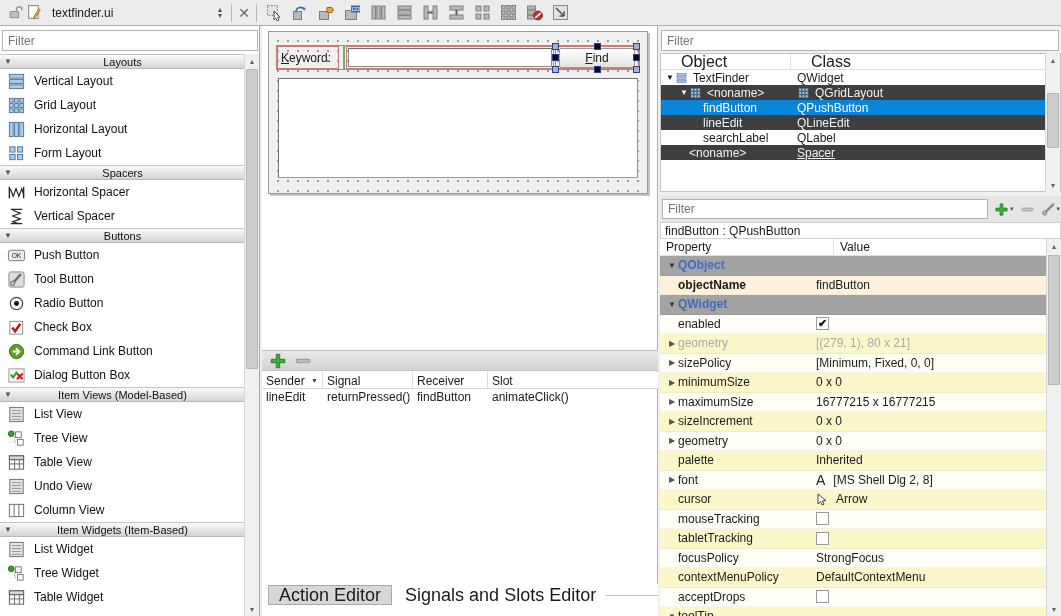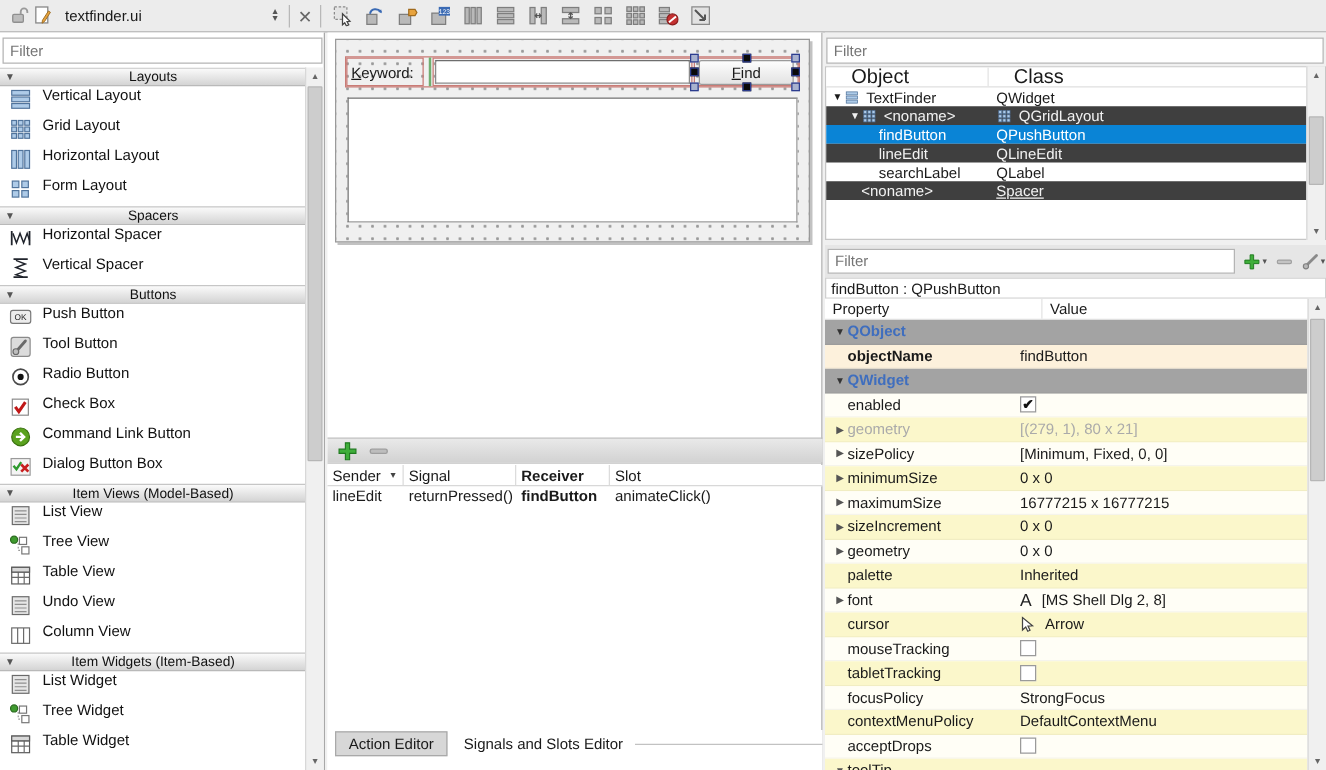--- a/index.html
+++ b/index.html
@@ -20,21 +20,21 @@
   .tool-ic svg { width:17px; height:17px; }
 
   
   #widget-box { position:absolute; left:0; top:26px; width:260px; height:590px; background:#ffffff; border-right:1px solid #a8a8a8; }
   .filter-input { display:block; border:1px solid #b4b4b4; background:#fff; font-family:"Liberation Sans",sans-serif; font-size:12px; color:#333; padding:2px 5px; outline:none; }
   #wb-filter { position:absolute; left:2px; top:4px; width:256px; height:21px; }
   #wb-list { position:absolute; left:0; top:28px; width:245px; bottom:0; overflow:hidden; background:#fff; }
   .wb-cat { height:15px; background:linear-gradient(#fafafa,#d4d4d4); border-top:1px solid #c6c6c6; border-bottom:1px solid #b9b9b9; display:flex; align-items:center; font-size:11px; }
   .wb-cat .exp { width:16px; text-align:center; color:#555; font-size:8px; }
   .wb-cat .cat-label { flex:1; text-align:center; padding-right:16px; color:#111; }
-  .wb-item { height:24px; display:flex; align-items:flex-start; }
+  .wb-item { height:24px; display:flex; align-items:center; }
   .wb-item .wic { width:22px; height:20px; margin-left:5px; margin-right:7px; display:flex; align-items:center; justify-content:center; }
   .wb-item .wic svg { width:19px; height:19px; }
   .wb-item .wlabel { font-size:12px; color:#111; }
   
   .vscroll { position:absolute; top:0; right:0; width:15px; background:#f0f0f0; border-left:1px solid #d8d8d8; }
   .vscroll .arr { position:absolute; left:0; width:14px; height:14px; display:flex; align-items:center; justify-content:center; font-size:7px; color:#666; }
   .vscroll .thumb { position:absolute; left:1px; width:12px; background:#cdcdcd; border:1px solid #b6b6b6; border-radius:1px; }
   #wb-scroll { top:28px; bottom:0; }
 
   
@@ -54,26 +54,26 @@
   .u1 { text-decoration:underline; }
 
   
   #sig-toolbar { position:absolute; left:0; top:324px; width:396px; height:21px; background:linear-gradient(#e9e9e9,#d2d2d2); border-top:1px solid #bdbdbd; border-bottom:1px solid #c4c4c4; display:flex; align-items:center; }
   #sig-toolbar .sbtn { margin-left:7px; width:18px; height:15px; display:flex; align-items:center; justify-content:center; }
   #sig-table { position:absolute; left:0; top:346px; width:396px; }
   .sig-hrow { display:flex; height:17px; background:#fff; border-bottom:1px solid #d8d8d8; font-size:12px; color:#1a1a1a; }
   .sig-hcell { border-right:1px solid #dcdcdc; padding:1px 4px 0 4px; display:flex; align-items:center; }
   .sig-row { display:flex; height:16px; font-size:12px; color:#1a1a1a; }
   .sig-cell { padding:0 4px; display:flex; align-items:center; }
-  .c0{width:61px;} .c1{width:90px;} .c2{width:75px;font-weight:bold;} .c3{flex:1; border-right:none;}
+  .c0{width:61px;} .c1{width:90px;} .c2{width:75px;} .c3{flex:1; border-right:none;}
   .sort-ind { margin-left:auto; font-size:7px; color:#444; }
 
   
   #tab-bar { position:absolute; left:0; top:558px; width:396px; height:32px; background:#fff; display:flex; align-items:flex-start; }
-  .tab { height:20px; margin-top:1px; display:flex; align-items:center; padding:0 10px; font-size:12px; }
+  .tab { height:20px; margin-top:1px; display:flex; align-items:center; padding:0 10px; font-size:18px; }
   .tab.inactive { background:#d7d7d7; border:1px solid #a9a9a9; margin-left:6px; }
   .tab.active { background:#fff; margin-left:3px; }
   #tab-rest { flex:1; height:11px; border-bottom:1px solid #c2c2c2; margin-top:1px; }
 
   
   #right { position:absolute; left:660px; top:26px; width:401px; height:590px; background:#f0f0f0; }
   #oi-filter { position:absolute; left:1px; top:4px; width:398px; height:21px; }
   #oi-table { position:absolute; left:0; top:27px; width:401px; height:139px; background:#fff; border:1px solid #c6c6c6; }
   .oi-hrow { display:flex; height:16px; border-bottom:1px solid #e0e0e0; background:#fff; }
   .oi-hcell { font-size:16px; padding:0 20px; display:flex; align-items:center; border-right:1px solid #e4e4e4; }

